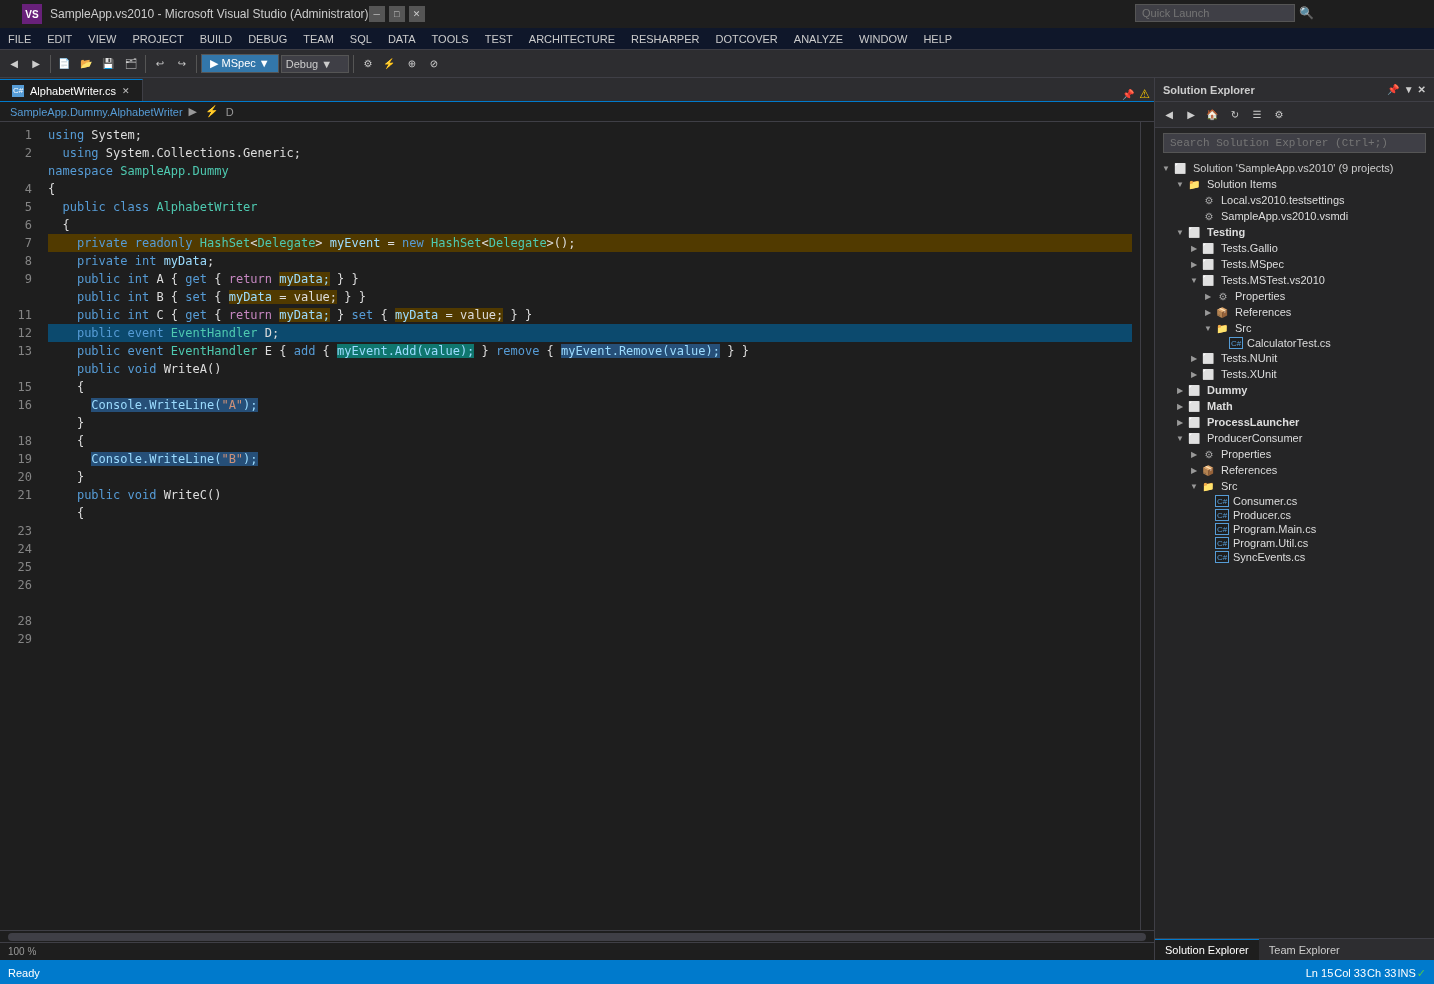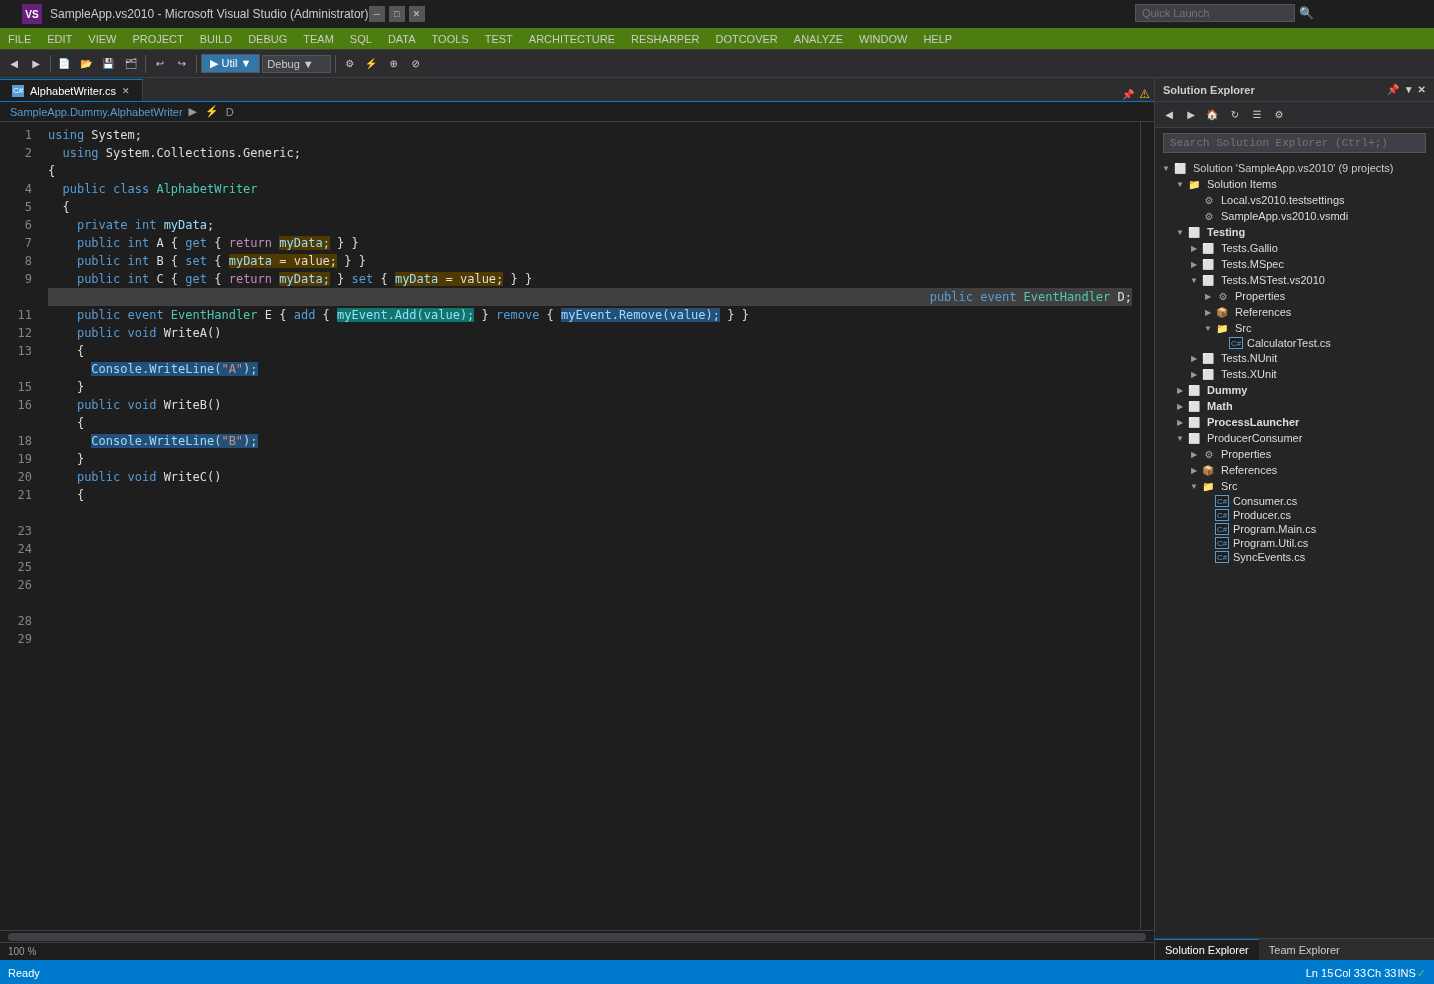--- a/index.html
+++ b/index.html
@@ -9,21 +9,21 @@
     #title-bar { background: #1e1e1e; height: 28px; display: flex; align-items: center; padding: 0 8px; color: #ccc; font-size: 12px; }
     #title-bar .logo { width: 20px; height: 20px; background: #68217a; margin-right: 8px; display: flex; align-items: center; justify-content: center; font-size: 10px; color: white; font-weight: bold; margin-left: 14px; }
     #title-bar .controls { display: flex; gap: 4px; }
     #title-bar .ctrl-btn { width: 16px; height: 16px; background: #555; display: flex; align-items: center; justify-content: center; font-size: 9px; cursor: pointer; }
     
     
     #quick-launch { position: absolute; top: 4px; right: 120px; display: flex; align-items: center; }
     #quick-launch input { background: #3f3f46; border: 1px solid #555; color: #ccc; padding: 2px 6px; width: 160px; font-size: 11px; margin-left: 26px; }
     
     
-    #menu-bar { background: #4d7c0f; height: 22px; display: flex; align-items: center; border-bottom: 1px solid #3f3f46; }
+    #menu-bar { background: #0f172a; height: 22px; display: flex; align-items: center; border-bottom: 1px solid #3f3f46; }
     .menu-item { padding: 2px 8px; color: #ccc; font-size: 11px; cursor: pointer; height: 100%; display: flex; align-items: center; }
     
     
     #toolbar { background: #2d2d30; height: 28px; display: flex; align-items: center; padding: 2px 4px; border-bottom: 1px solid #3f3f46; gap: 2px; }
     .toolbar-btn { width: 20px; height: 20px; background: transparent; border: 1px solid transparent; color: #ccc; display: flex; align-items: center; justify-content: center; font-size: 10px; cursor: pointer; }
     .toolbar-separator { width: 1px; height: 18px; background: #555; margin: 0 2px; }
     .start-btn { background: #37a; border: 1px solid #555; color: white; padding: 2px 8px; font-size: 11px; display: flex; align-items: center; gap: 4px; cursor: pointer; }
     .debug-dropdown { background: #3f3f46; border: 1px solid #555; color: #ccc; padding: 2px 16px 2px 4px; font-size: 11px; position: relative; cursor: pointer; }
     
     
@@ -46,21 +46,21 @@
     
     #code-editor { flex: 1; background: #1e1e1e; overflow: hidden; display: flex; }
     .line-numbers { width: 40px; background: #1e1e1e; color: #858585; font-size: 12px; font-family: 'Consolas', monospace; padding: 4px 0; text-align: right; padding-right: 8px; line-height: 18px; }
     .code-content { flex: 1; font-family: 'Consolas', monospace; font-size: 12px; line-height: 18px; padding: 4px 8px; overflow: hidden; position: relative; }
     .code-line { white-space: pre; display: block; }
     .kw { color: #569cd6; }
     .kw2 { color: #c586c0; }
     .str { color: #ce9178; }
     .type { color: #4ec9b0; }
     .var { color: #9cdcfe; }
-    .highlight-line { background: #404040; text-align: right; }
+    .highlight-line { background: #0c4a6e; }
     .highlight-yellow { background: #513a00; }
     
     
     #editor-scroll { width: 14px; background: #1e1e1e; border-left: 1px solid #3f3f46; }
     
     
     #solution-explorer { width: 280px; background: #252526; border-left: 1px solid #3f3f46; display: flex; flex-direction: column; }
     #se-header { background: #2d2d30; height: 24px; display: flex; align-items: center; padding: 0 8px; font-size: 11px; font-weight: bold; color: #ccc; border-bottom: 1px solid #3f3f46; justify-content: space-between; }
     #se-toolbar { background: #2d2d30; height: 26px; display: flex; align-items: center; padding: 2px 4px; gap: 2px; border-bottom: 1px solid #3f3f46; }
     #se-search { padding: 2px 8px; }
@@ -139,21 +139,21 @@
   <div class="toolbar-btn">▶</div>
   <div class="toolbar-separator"></div>
   <div class="toolbar-btn">📄</div>
   <div class="toolbar-btn">📂</div>
   <div class="toolbar-btn">💾</div>
   <div class="toolbar-btn">🗂</div>
   <div class="toolbar-separator"></div>
   <div class="toolbar-btn">↩</div>
   <div class="toolbar-btn">↪</div>
   <div class="toolbar-separator"></div>
-  <div class="start-btn">▶ Util ▼</div>
+  <div class="start-btn">▶ MSpec ▼</div>
   <div class="debug-dropdown">Debug ▼</div>
   <div class="toolbar-separator"></div>
   <div class="toolbar-btn">⚙</div>
   <div class="toolbar-btn">⚡</div>
   <div class="toolbar-btn">⊕</div>
   <div class="toolbar-btn">⊘</div>
 </div>
 
 <div id="main-layout">
 
@@ -210,38 +210,39 @@
           <div>25</div>
           <div>26</div>
         <div style="height:18px"></div>
         <div>28</div>
           <div>29</div>
       </div>
       <div class="code-content">
         <div class="code-line"><span class="kw">using</span> System;</div>
         <div class="code-line">  <span class="kw">using</span> System.Collections.Generic;</div>
         <div class="code-line"></div>
+        <div class="code-line"><span class="kw">namespace</span> <span style="color:#4ec9b0;">SampleApp.Dummy</span></div>
         <div class="code-line">{</div>
         <div class="code-line">  <span class="kw">public</span> <span class="kw">class</span> <span class="type">AlphabetWriter</span></div>
         <div class="code-line">  {</div>
+        <div class="code-line highlight-yellow">    <span class="kw">private</span> <span class="kw">readonly</span> <span class="type">HashSet</span>&lt;<span class="type">Delegate</span>&gt; <span class="var">myEvent</span> = <span class="kw">new</span> <span class="type">HashSet</span>&lt;<span class="type">Delegate</span>&gt;();</div>
         <div class="code-line">    <span class="kw">private</span> <span class="kw">int</span> <span class="var">myData</span>;</div>
         <div class="code-line"></div>
         <div class="code-line">    <span class="kw">public</span> <span class="kw">int</span> A { <span class="kw">get</span> { <span class="kw2">return</span> <span class="var" style="background:#513a00;">myData;</span> } }</div>
         <div class="code-line">    <span class="kw">public</span> <span class="kw">int</span> B { <span class="kw">set</span> { <span style="background:#513a00;"><span class="var">myData</span> = value;</span> } }</div>
         <div class="code-line">    <span class="kw">public</span> <span class="kw">int</span> C { <span class="kw">get</span> { <span class="kw2">return</span> <span class="var" style="background:#513a00;">myData;</span> } <span class="kw">set</span> { <span style="background:#513a00;"><span class="var">myData</span> = value;</span> } }</div>
         <div class="code-line"></div>
         <div class="code-line highlight-line">    <span class="kw">public</span> <span class="kw">event</span> <span class="type">EventHandler</span> D;</div>
         <div class="code-line">    <span class="kw">public</span> <span class="kw">event</span> <span class="type">EventHandler</span> E { <span class="kw">add</span> { <span class="var" style="background:#0f766e;">myEvent.Add(value);</span> } <span class="kw">remove</span> { <span class="var" style="background:#264f78;">myEvent.Remove(value);</span> } }</div>
         <div class="code-line"></div>
         <div class="code-line">    <span class="kw">public</span> <span class="kw">void</span> WriteA()</div>
         <div class="code-line">    {</div>
         <div class="code-line">      <span style="background:#264f78;color:#9cdcfe;">Console.WriteLine(<span class="str">"A"</span>);</span></div>
         <div class="code-line">    }</div>
         <div class="code-line"></div>
-        <div class="code-line">    <span class="kw">public</span> <span class="kw">void</span> WriteB()</div>
         <div class="code-line">    {</div>
         <div class="code-line">      <span style="background:#264f78;color:#9cdcfe;">Console.WriteLine(<span class="str">"B"</span>);</span></div>
         <div class="code-line">    }</div>
         <div class="code-line"></div>
         <div class="code-line">    <span class="kw">public</span> <span class="kw">void</span> WriteC()</div>
         <div class="code-line">    {</div>
       </div>
       <div id="editor-scroll"></div>
     </div>
 

